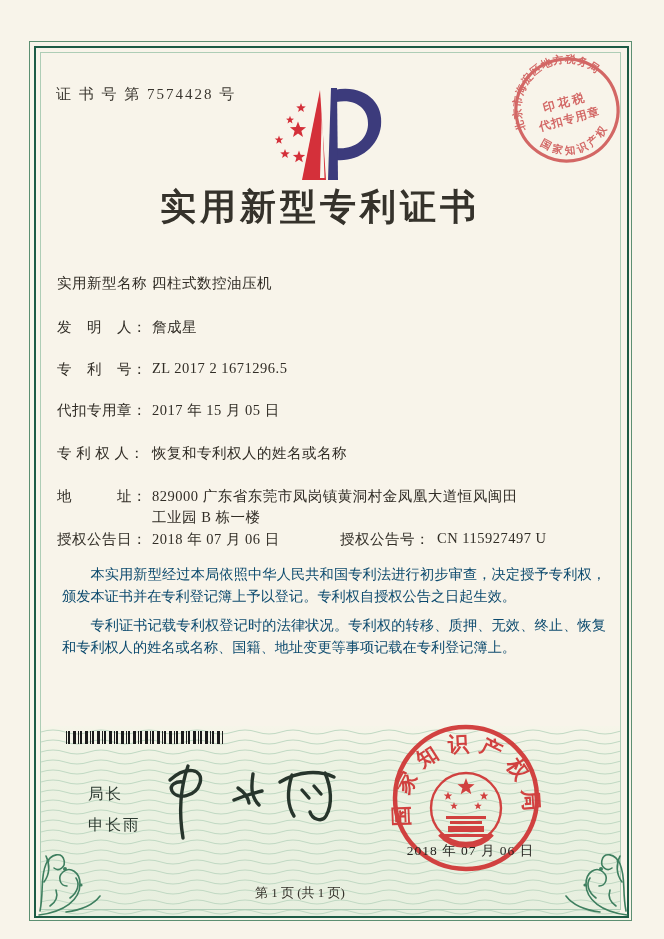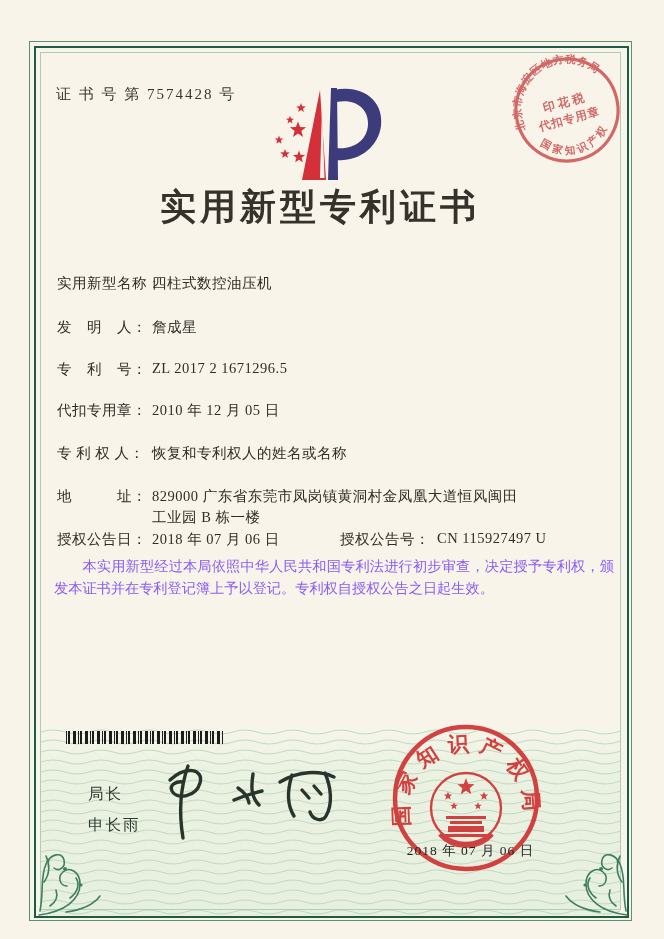--- a/index.html
+++ b/index.html
@@ -31,21 +31,21 @@
   }
   
   .fld{position:absolute; font-size:14.5px; letter-spacing:0.5px; white-space:nowrap;}
   .fld .lab{position:absolute; left:57px; top:0;}
   .fld .val{position:absolute; left:152px; top:0;}
   .fld .val2{position:absolute; left:152px; top:21px;}
   .fld .lab2{position:absolute; left:340px; top:0;}
   .fld .valb{position:absolute; left:437px; top:0;}
   
   .paras{position:absolute; left:54px; top:556px; width:560px;}
-  .paras p{margin:0; text-indent:2em; font-size:14.2px; line-height:21.6px; color:#8b5cf6; text-align:justify;}
+  .paras p{margin:8px; text-indent:2em; font-size:14.2px; line-height:21.6px; color:#0c4a6e; text-align:justify;}
   
   .barcode{position:absolute; left:66px; top:731px; width:180px; height:13px; display:flex; align-items:stretch;}
   .barcode i{display:block; height:100%;}
   .signer-title{position:absolute; left:88px; top:784px; font-size:15.5px; letter-spacing:2px; color:#2c3a31;
     font-family:"Liberation Sans","DejaVu Sans",sans-serif;}
   .signer-name{position:absolute; left:88px; top:815px; font-size:15.5px; letter-spacing:2px; color:#2c3a31;
     font-family:"Liberation Sans","DejaVu Sans",sans-serif;}
   .signature{position:absolute; left:158px; top:752px;}
   .seal{position:absolute; left:388px; top:720px;}
   .seal-date{position:absolute; left:398px; top:842px; width:145px; text-align:center;
@@ -167,40 +167,41 @@
   <div class="fld" style="top:318px">
     <span class="lab">发　明　人：</span>
     <span class="val">詹成星</span>
   </div>
   <div class="fld" style="top:360px">
     <span class="lab">专　利　号：</span>
     <span class="val">ZL 2017 2 1671296.5</span>
   </div>
   <div class="fld" style="top:401px">
     <span class="lab">代扣专用章：</span>
-    <span class="val">2010 年 12 月 05 日</span>
+    <span class="val">2017 年 15 月 05 日</span>
   </div>
   <div class="fld" style="top:444px">
     <span class="lab">专 利 权 人：</span>
     <span class="val">恢复和专利权人的姓名或名称</span>
   </div>
   <div class="fld" style="top:487px">
     <span class="lab">地　　　址：</span>
     <span class="val">829000 广东省东莞市凤岗镇黄洞村金凤凰大道恒风闽田</span>
     <span class="val2">工业园 B 栋一楼</span>
   </div>
   <div class="fld" style="top:530px">
     <span class="lab">授权公告日：</span>
     <span class="val">2018 年 07 月 06 日</span>
     <span class="lab2">授权公告号：</span>
     <span class="valb">CN 115927497 U</span>
   </div>
 
   <div class="paras">
     <p>本实用新型经过本局依照中华人民共和国专利法进行初步审查，决定授予专利权，颁发本证书并在专利登记簿上予以登记。专利权自授权公告之日起生效。</p>
+    <p>专利证书记载专利权登记时的法律状况。专利权的转移、质押、无效、终止、恢复和专利权人的姓名或名称、国籍、地址变更等事项记载在专利登记簿上。</p>
   </div>
 
   <div class="barcode" id="barcode">
       <i style="width: 1px; background: rgb(28, 28, 28); margin-right: 1px;"></i>
       <i style="width: 2px; background: rgb(28, 28, 28); margin-right: 3px;"></i>
       <i style="width: 3px; background: rgb(28, 28, 28); margin-right: 2px;"></i>
       <i style="width: 1px; background: rgb(28, 28, 28); margin-right: 1px;"></i>
       <i style="width: 2px; background: rgb(28, 28, 28); margin-right: 3px;"></i>
       <i style="width: 3px; background: rgb(28, 28, 28); margin-right: 2px;"></i>
       <i style="width: 1px; background: rgb(28, 28, 28); margin-right: 1px;"></i>
@@ -279,14 +280,15 @@
         <polygon class="star" points="90.00,82.00 90.99,84.64 93.80,84.76 91.60,86.52 92.35,89.24 90.00,87.68 87.65,89.24 88.40,86.52 86.20,84.76 89.01,84.64"></polygon>
         <rect x="58" y="96" width="40" height="3"></rect>
         <rect x="62" y="101" width="32" height="3"></rect>
         <rect x="60" y="106" width="36" height="6"></rect>
         <rect x="56" y="114" width="44" height="3"></rect>
       </g>
     </g>
   </svg>
   <div class="seal-date">2018 年 07 月 06 日</div>
 
+  <div class="footer">第 1 页 (共 1 页)</div>
 
 </div>
 
 </body></html>

